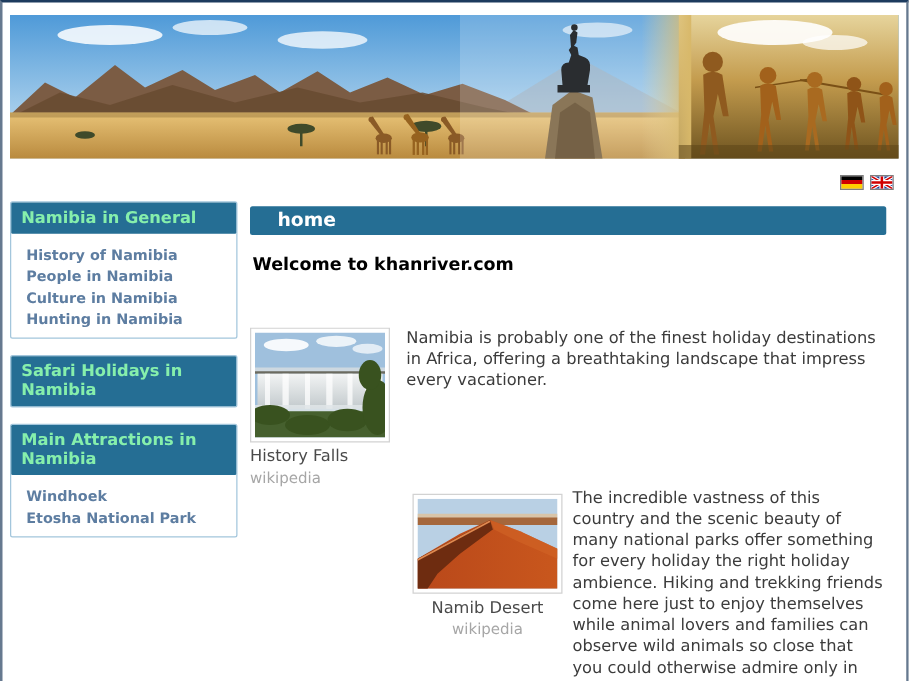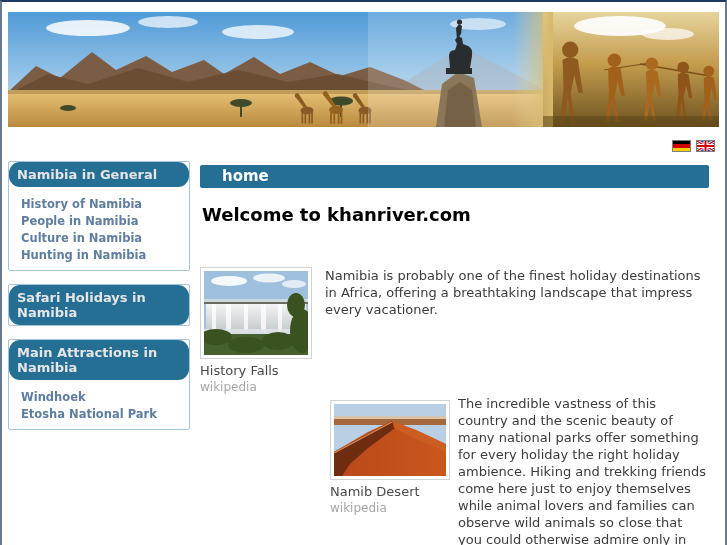--- a/index.html
+++ b/index.html
@@ -16,41 +16,41 @@
   .flags { display:flex; justify-content:flex-end; gap:5px; margin:13px 10px 0 0; height:13px; }
   .flag { width:19px; height:12px; display:inline-block; border:1px solid #7e7e7e; cursor:pointer; }
   .flag-de { background:linear-gradient(#000 0 33%, #d00000 33% 66%, #ffce00 66% 100%); }
   .flag-uk { padding:0; }
   .flag-uk svg { display:block; width:17px; height:10px; }
   
   .layout { display:flex; margin-top:8px; align-items:flex-start; }
   .sidebar { width:182px; margin-left:6px; flex:none; }
   .navbox { border:1px solid #a3c6dc; border-radius:2px; margin-bottom:13px; background:#fff; }
   .navbox-title {
-    background:#256e94; color:#e5e5e5; font-weight:bold; font-size:13px; line-height:15px;
-    padding:5px 8px; border-radius:11px;
+    background:#256e94; color:#86efac; font-weight:bold; font-size:13px; line-height:15px;
+    padding:5px 8px; border-radius:1px;
   }
   .navbox ul { list-style:none; margin:0; padding:9px 6px 6px 12px; }
   .navbox li a {
     display:block; color:#5d7da1; font-weight:bold; font-size:11.5px; line-height:17px;
     text-decoration:none; cursor:pointer;
   }
   
   .content { flex:1; margin:0 16px 0 10px; min-width:0; }
   .title-bar {
     margin-top:4px; background:#256e94; color:#fff; font-weight:bold; font-size:15px;
     line-height:15px; padding:4px 22px; border-radius:2px;
   }
-  .welcome { margin:16px 0 0 2px; font-size:18px; font-weight:bold; color:#000; }
+  .welcome { margin:16px 0 0 2px; font-size:14px; font-weight:bold; color:#000; }
   .block { font-size:13px; color:#3c3c3c; }
   .block p { margin:0; line-height:17px; }
   .block-1 { margin-top:42px; overflow:hidden; }
   .block-2 { margin-top:0; }
   .photo-fig { float:left; margin:0 13px 6px 0; }
-  .block-2 .photo-fig { margin:5px 8px 16px 130px; }
+  .block-2 .photo-fig { margin:5px 8px 16px 130px;text-align:center; }
   .photo-frame { background:#fff; border:1px solid #d2d2d2; padding:3px; line-height:0; }
   .photo-frame svg { display:block; }
   .photo-caption { font-size:13px; color:#4a4a4a; margin-top:4px; line-height:16px; }
   .photo-credit { display:block; font-size:12px; color:#a6a6a6; line-height:16px; text-decoration:none; cursor:pointer; }
 </style>
 </head>
 <body>
 
 <div class="page">
 

